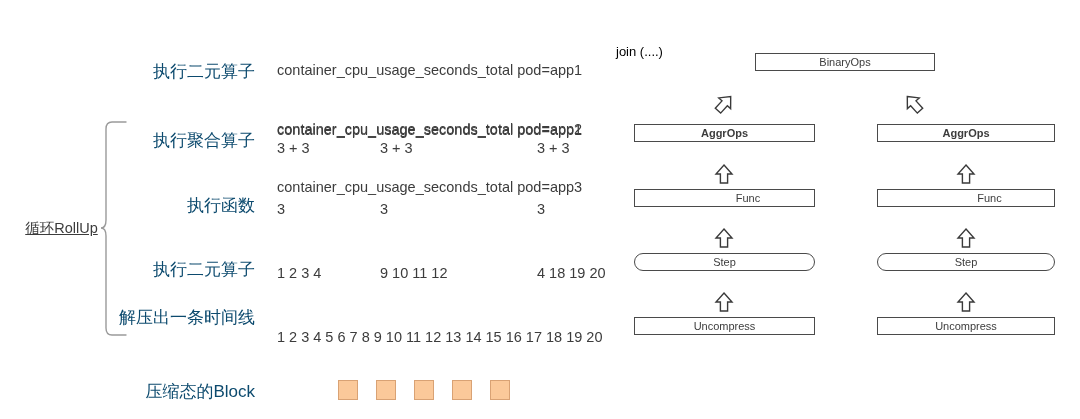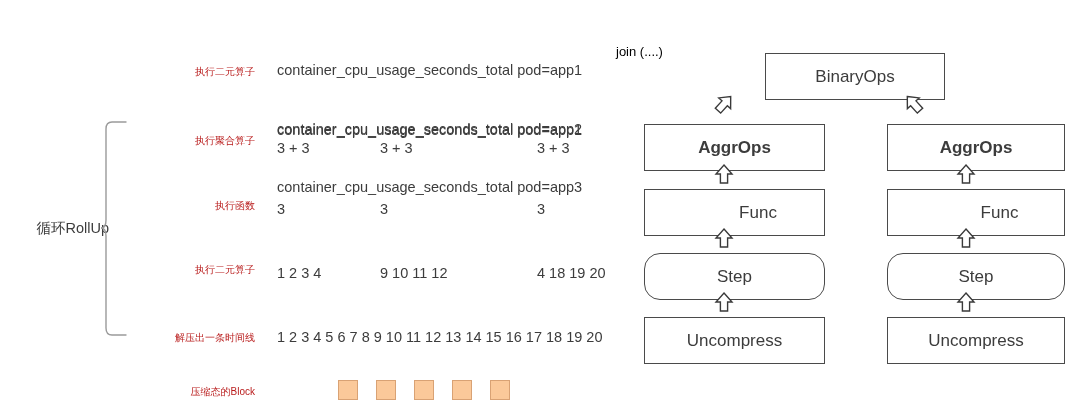--- a/index.html
+++ b/index.html
@@ -23,36 +23,37 @@
     width: 1080px;
     height: 419px;
   }
 
   
   .row-label {
     position: absolute;
     right: 825px;           
     width: 200px;
     text-align: right;
-    font-size: 10px;
+    font-size: 17px;
     line-height: 20px;
-    color: #b91c1c;
+    color: #0c4a6e;
     white-space: nowrap;
   }
 
   
   .loop-label {
     position: absolute;
     left: 14px;
     width: 95px;
-    text-align: right;
+    text-align: center;
     font-size: 14.5px;
     line-height: 20px;
     color: #3c3c3c;
     white-space: nowrap;
+    text-decoration: underline;
   }
 
   
   .brace-svg { position: absolute; left: 100px; top: 120px; }
 
   
   .mid {
     position: absolute;
     font-size: 14.5px;
     line-height: 19px;
@@ -83,24 +84,23 @@
 
   
   .op-box {
     position: absolute;
     box-sizing: border-box;
     border: 1.4px solid #4a4a4a;
     background: #ffffff;
     display: flex;
     align-items: center;
     justify-content: center;
-    font-size: 17px;
-    color: #3c3c3c;
-    height: 47px;
-    margin-left: 10px;
+    font-size: 11px;
+    color: #3c3c3c;
+    height: 18px;
   }
   .col-left  { left: 634px; width: 181px; }
   .col-right { left: 877px; width: 178px; }
   .box-binary { left: 755px; width: 180px; top: 53px; }
 
   .r-aggr { top: 124px; font-weight: bold; }
   .r-func { top: 189px; padding-left: 47px; }
   .r-step { top: 253px; border-radius: 16px; }
   .r-unco { top: 317px; }
 
@@ -144,21 +144,21 @@
   </svg>
 
   <div class="row-label" style="top:62px;">执行二元算子</div>
 
   <div class="row-label" style="top:131px;">执行聚合算子</div>
 
   <div class="row-label" style="top:196px;">执行函数</div>
 
   <div class="row-label" style="top:260px;">执行二元算子</div>
 
-  <div class="row-label" style="top:328px;">解压出一条时间线</div>
+  <div class="row-label" style="top:308px;">解压出一条时间线</div>
 
   <div class="row-label" style="top:382px;">压缩态的Block</div>
 
   <div class="query-block">
     <div>container_cpu_usage_seconds_total pod=app1</div>
     <div>container_cpu_usage_seconds_total pod=app2</div>
     <div>container_cpu_usage_seconds_total pod=app3</div>
   </div>
 
   <div class="join-text">join  (....)</div>

